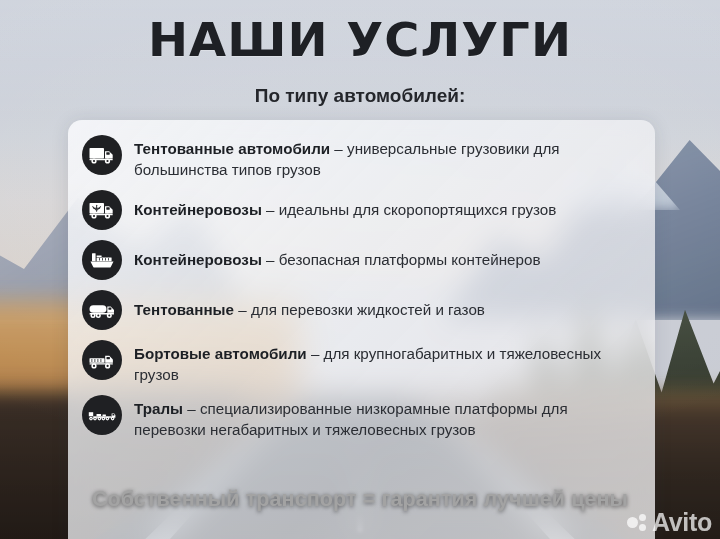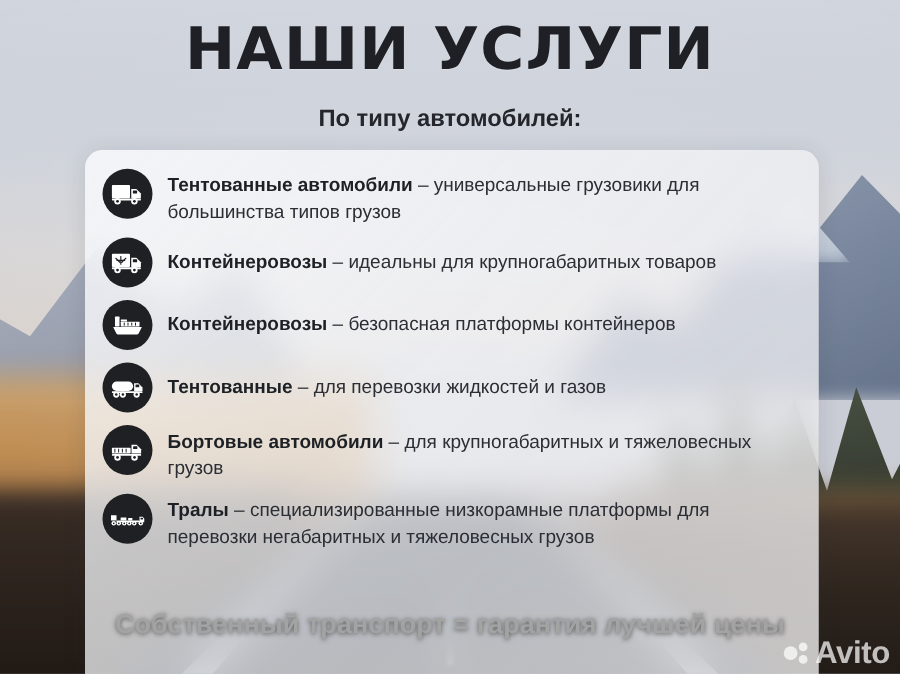--- a/index.html
+++ b/index.html
@@ -347,21 +347,21 @@
           <path d="M16 4.2h4.1l3.6 3.6v3.7H16z"></path>
           <rect x="17.3" y="5.3" width="3.4" height="2.4" rx="0.4" fill="#1f2023"></rect>
           <rect x="0.5" y="11.8" width="23.2" height="1.5" rx="0.5"></rect>
           <circle cx="5" cy="14" r="2.6"></circle>
             <circle cx="5" cy="14" r="1.1" fill="#1f2023"></circle>
           <circle cx="18.5" cy="14" r="2.6"></circle>
             <circle cx="18.5" cy="14" r="1.1" fill="#1f2023"></circle>
         </svg>
       </span>
       <div class="row-text">
-        <b>Контейнеровозы</b><span> – </span><span class="rest">идеальны для крупногабаритных товаров</span>
+        <b>Контейнеровозы</b><span> – </span><span class="rest">идеальны для скоропортящихся грузов</span>
       </div>
     </div>
 
     <div class="row single">
       <span class="icon-circle">
         <svg width="26" height="18" viewBox="0 0 26 18" fill="#fff">
           <path d="M1.5 10.5h23l-2.6 5.2a1.6 1.6 0 0 1-1.4.9H5.5a1.6 1.6 0 0 1-1.4-.9z"></path>
           <rect x="3" y="2.2" width="3.6" height="8" rx="0.5"></rect>
           <rect x="7.6" y="6.4" width="15" height="3.8" rx="0.4"></rect>
           <g fill="#1f2023">

